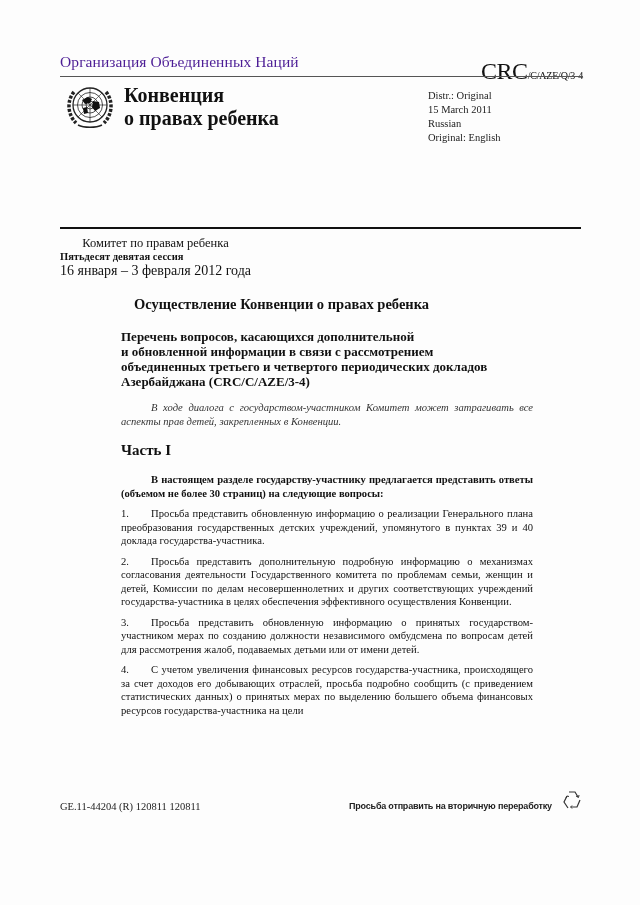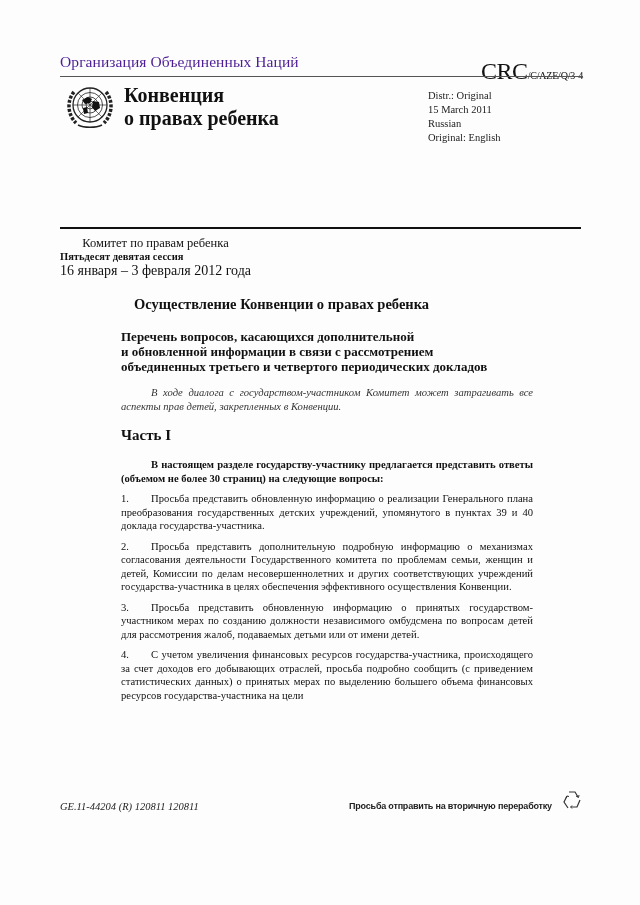--- a/index.html
+++ b/index.html
@@ -101,21 +101,20 @@
     }
     .num-label {
       display: inline-block;
       width: 30px;
     }
 
     .footer-code {
       left: 60px; top: 801px;
       font-size: 10.5px;
       color: #222;
-      font-style: italic;
     }
     .recycle-text {
       left: 349px; top: 801px;
       font-size: 9px;
       font-weight: bold;
       color: #222;
       font-family: "Liberation Sans", "DejaVu Sans", sans-serif;
       letter-spacing: -0.2px;
     }
     .recycle-icon {
@@ -175,20 +174,21 @@
   <div class="c3">16 января – 3 февраля 2012 года</div>
 </div>
 
 <div class="abs main">
   <div class="h1">Осуществление Конвенции о правах ребенка</div>
 
   <div class="h2">
     <div>Перечень вопросов, касающихся дополнительной</div>
     <div>и обновленной информации в связи с рассмотрением</div>
     <div>объединенных третьего и четвертого периодических докладов</div>
+    <div>Азербайджана (CRC/C/AZE/3-4)</div>
   </div>
 
   <p class="p italic indent">В ходе диалога с государством-участником Комитет может затрагивать все аспекты прав детей, закрепленных в Конвенции.</p>
 
   <div class="h-part">Часть I</div>
 
   <p class="p bold indent">В настоящем разделе государству-участнику предлагается представить ответы (объемом не более 30 страниц) на следующие вопросы:</p>
 
   <p class="p numbered">
     <span class="num-label">1.</span><span>Просьба представить обновленную информацию о реализации Генерального плана преобразования государственных детских учреждений, упомянутого в пунктах 39 и 40 доклада государства-участника.</span>

